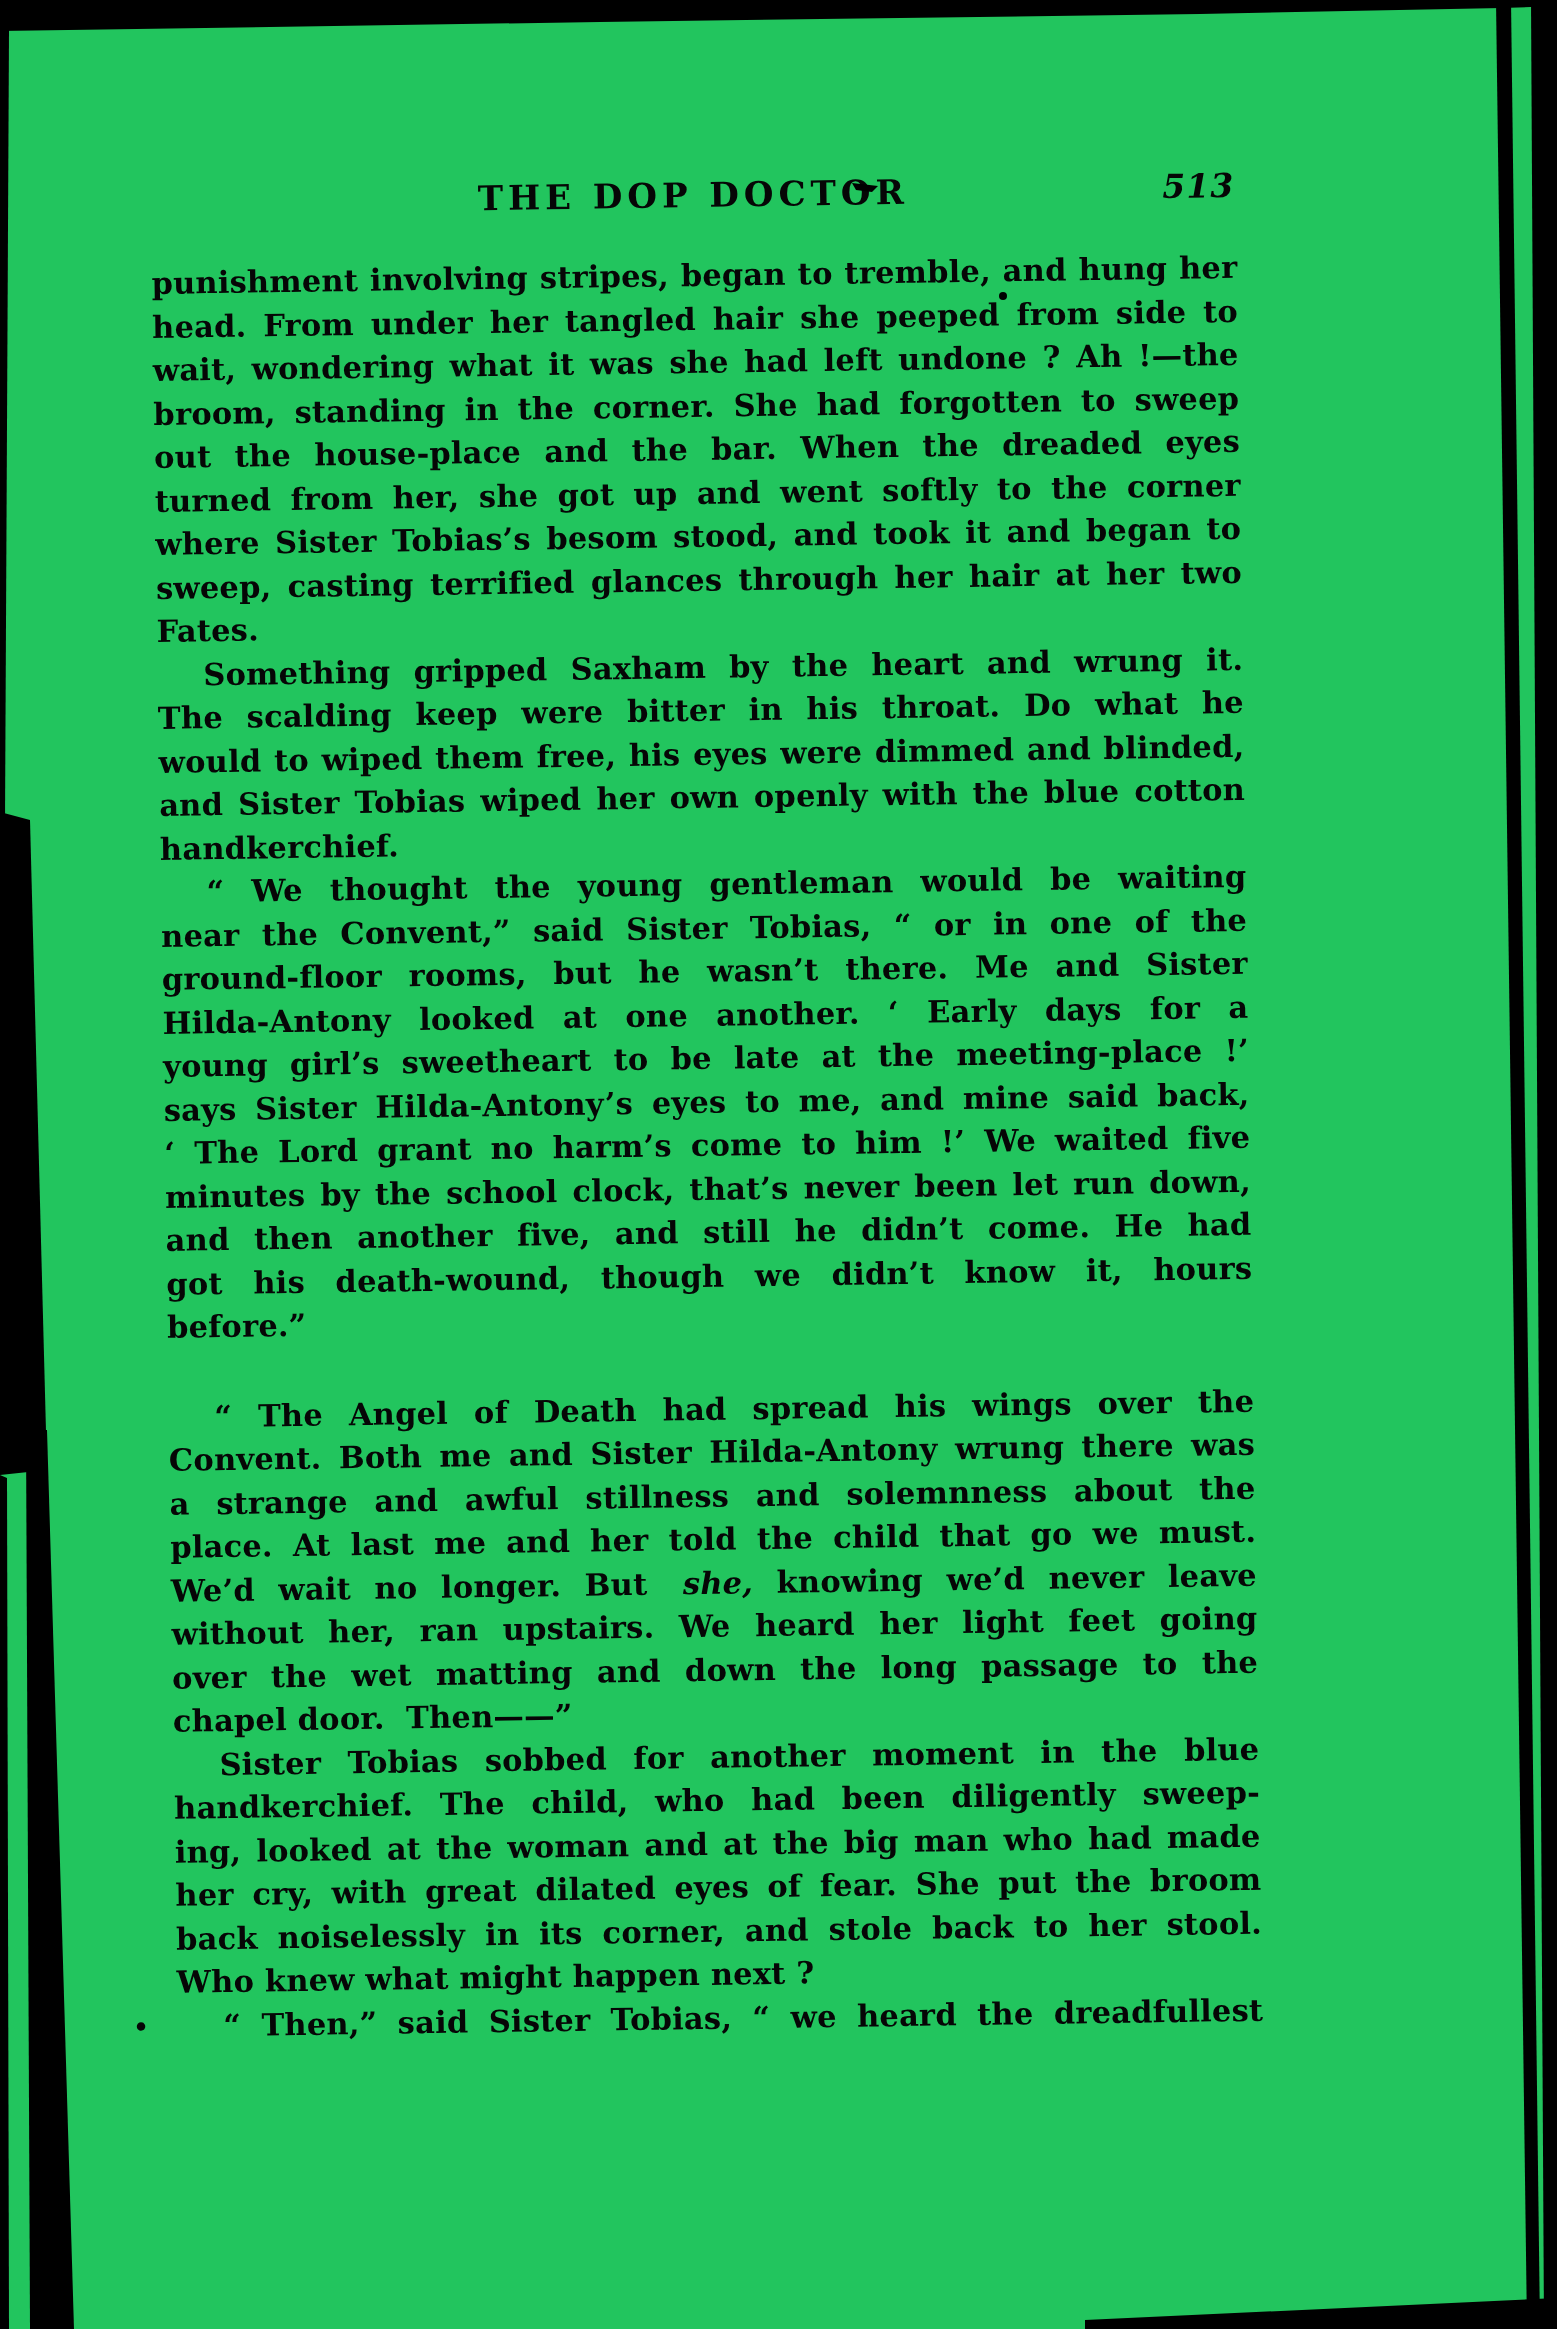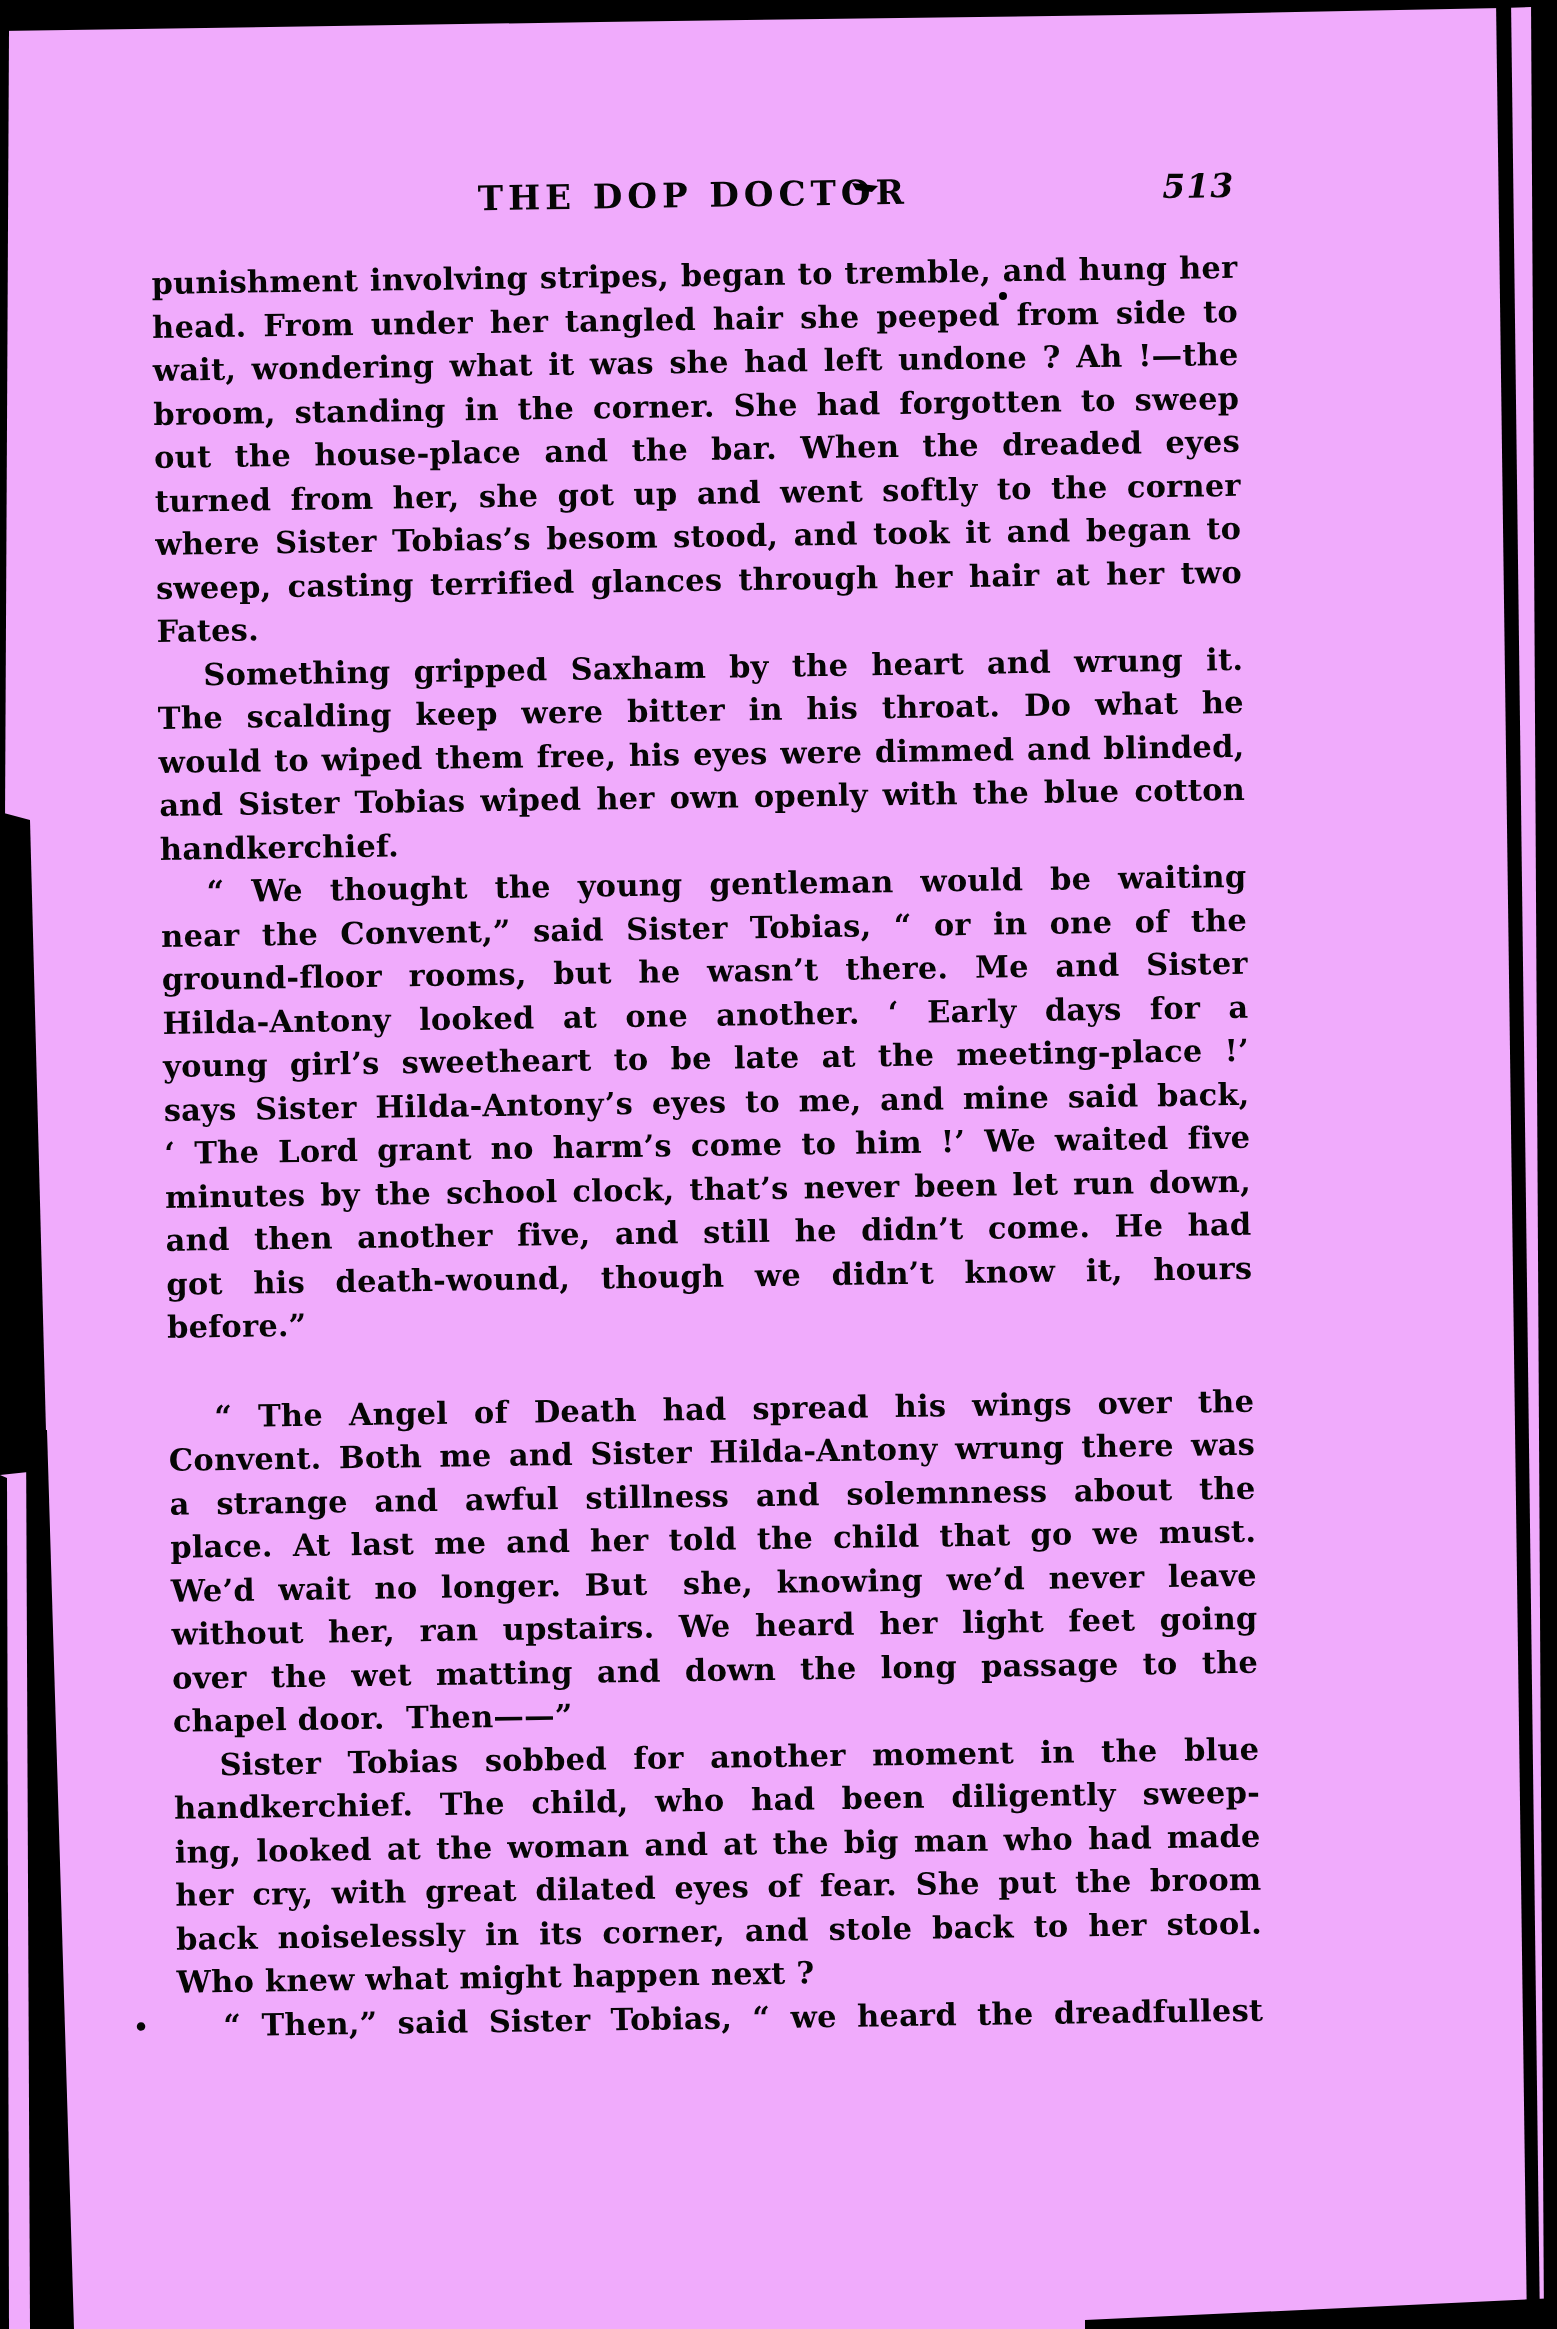--- a/index.html
+++ b/index.html
@@ -5,21 +5,21 @@
   html,body{margin:0;padding:0;}
   body{
     width:1557px;height:2329px;
     background:#ffffff;
     overflow:hidden;
     position:relative;
     font-family:"DejaVu Serif", serif;
   }
   .page{
     position:absolute;inset:0;
-    background:#f0abfc;
+    background:#22c55e;
   }
   
   .artifacts{
     position:absolute;left:0;top:0;
     pointer-events:none;
   }
   
   .content{
     position:absolute;
     left:150px;top:182px;
@@ -60,21 +60,21 @@
   .line.just{
     display:flex;
     justify-content:space-between;
     white-space:pre;
   }
   .line.plain{
     display:block;
     white-space:pre;
   }
   .line.indent{padding-left:46px;}
-  .it{margin-left:12px;}
+  .it{font-style:italic;margin-left:12px;}
   .margin-mark{
     position:absolute;
     left:-44px;top:10px;
     font-size:24px;
     line-height:1;
   }
 </style>
 </head>
 <body>
 

